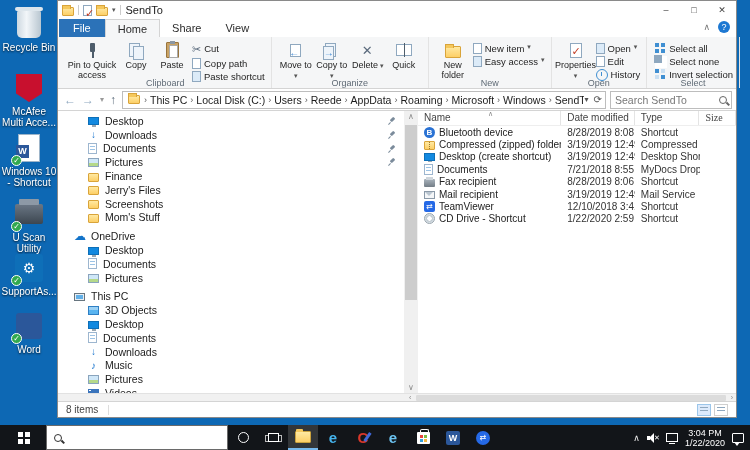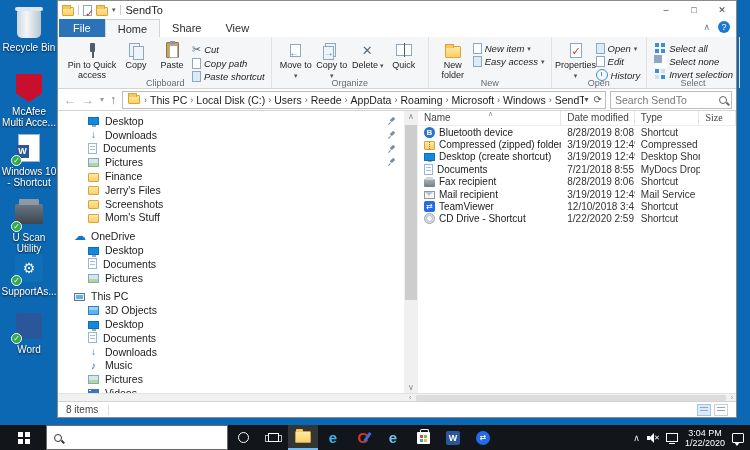--- a/index.html
+++ b/index.html
@@ -43,21 +43,21 @@
   .help-dot { width:12px; height:12px; border-radius:50%; background:#1d78d2; color:#fff; font-size:9px; line-height:12px; text-align:center; }
 
   .ribbon { height:52px; background:#f5f6f7; border-bottom:1px solid #d4d4d4; display:flex; flex:none; padding-left:2px; }
   .rgroup { position:relative; display:flex; align-items:flex-start; padding:3px 6px 11px 6px; border-right:1px solid #e3e3e3; }
   .rgroup-label { position:absolute; bottom:0; left:0; right:0; text-align:center; font-size:9px; color:#5f6a75; }
   .bigbtn { width:36px; display:flex; flex-direction:column; align-items:center; padding-top:1px; }
   .bigbtn.wide { width:52px; }
   .bigbtn .bicon { height:18px; display:flex; align-items:center; justify-content:center; }
   .bigbtn .blabel { font-size:9px; line-height:9.5px; text-align:center; color:#1e1e1e; margin-top:2px; }
   .smallcol { display:flex; flex-direction:column; justify-content:flex-start; gap:2px; padding-top:3px; margin-left:2px; }
-  .smallbtn { display:flex; align-items:center; gap:3px; font-size:9.5px; color:#1e1e1e; white-space:nowrap;font-style:italic; }
+  .smallbtn { display:flex; align-items:flex-start; gap:3px; font-size:9.5px; color:#1e1e1e; white-space:nowrap; }
   .darr { font-size:7px; color:#555; }
 
   
   .g { display:inline-block; position:relative; flex:none; }
   .g-pin { width:14px; height:16px; }
   .g-pin::before { content:""; position:absolute; left:5px; top:1px; width:5px; height:9px; background:#4e5d6b; border-radius:1px; }
   .g-pin::after { content:""; position:absolute; left:7px; top:10px; width:1.5px; height:6px; background:#4e5d6b; }
   .g-copy { width:14px; height:15px; }
   .g-copy::before,.g-copy::after { content:""; position:absolute; width:9px; height:12px; background:#eef4fa; border:1px solid #8fa8bf; }
   .g-copy::before { left:0; top:0; } .g-copy::after { left:4px; top:3px; }

